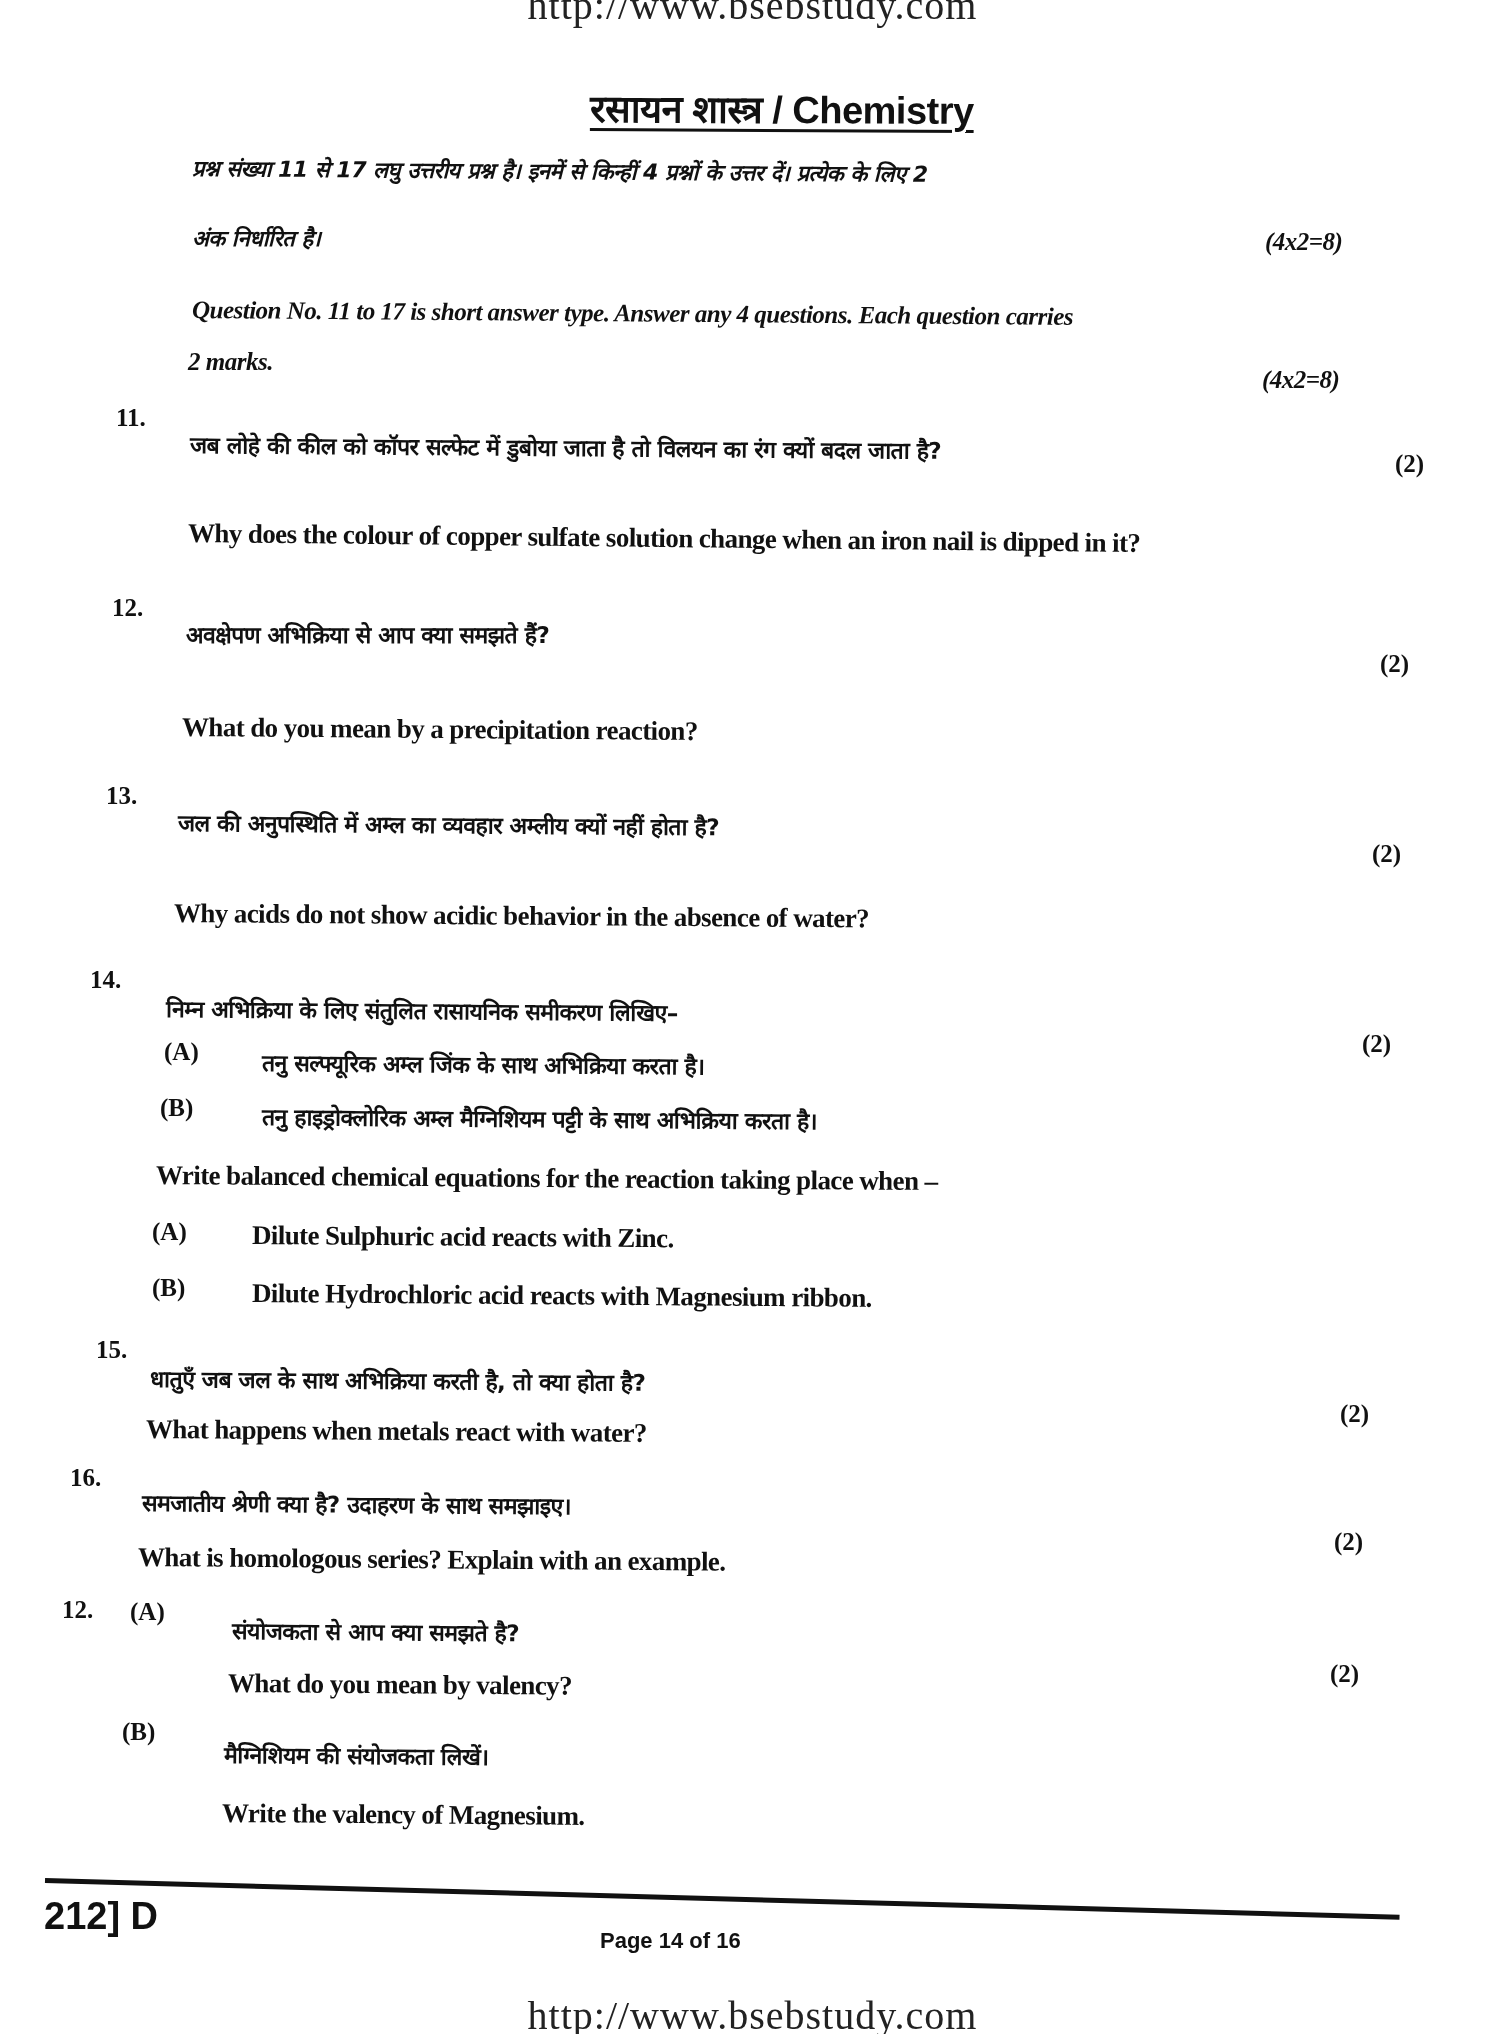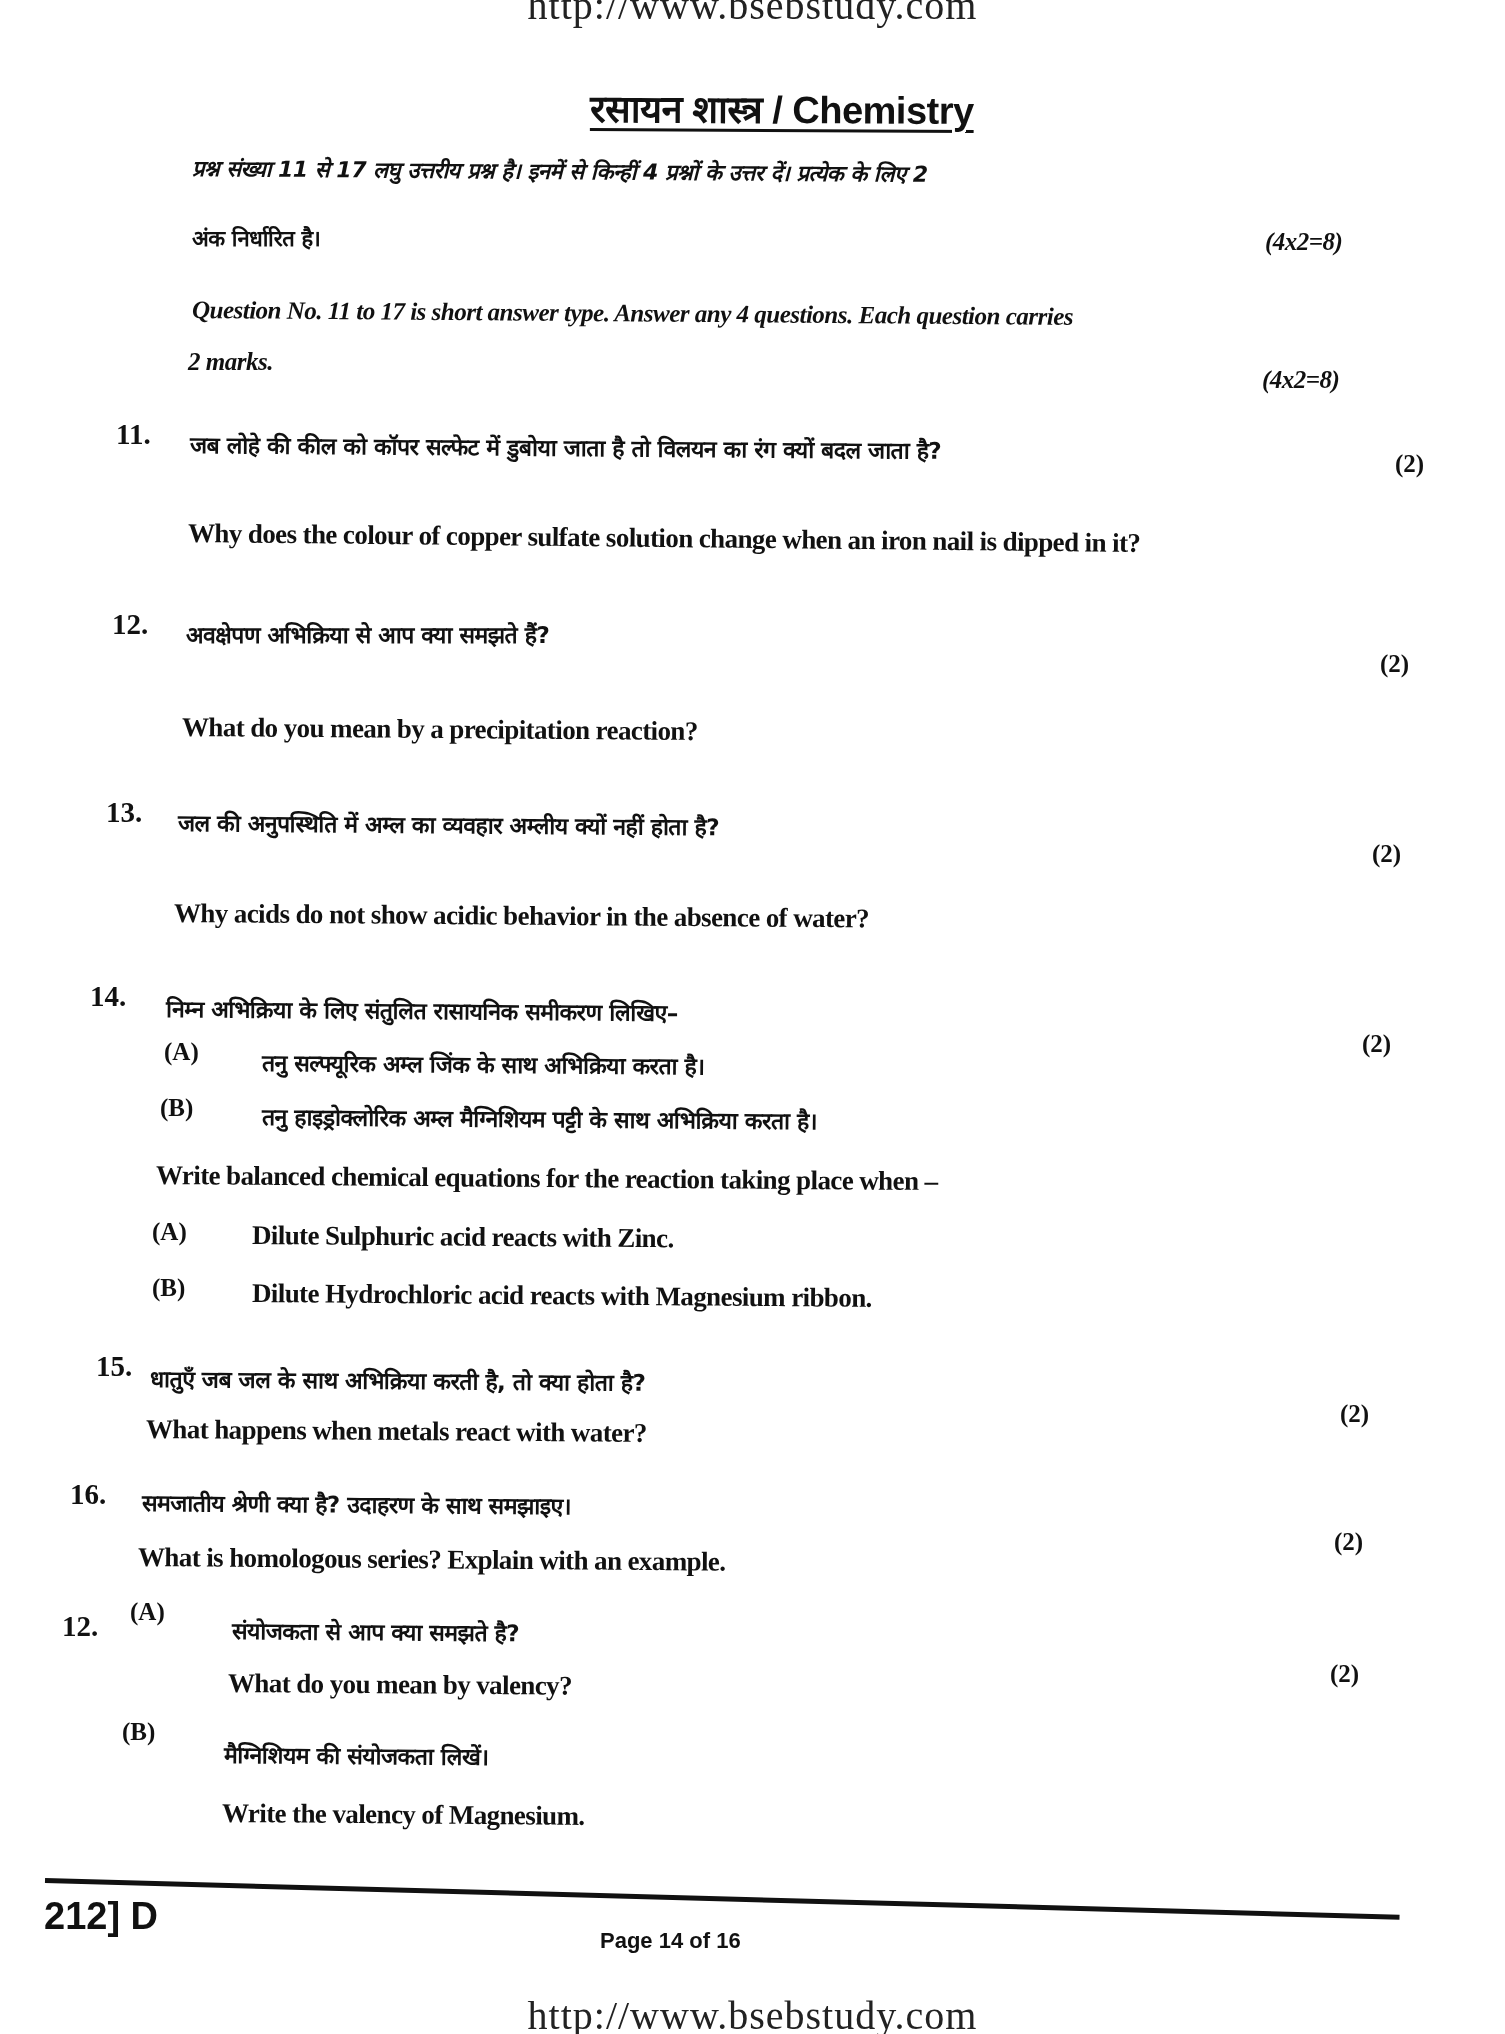--- a/index.html
+++ b/index.html
@@ -15,21 +15,21 @@
     .title {
       left: 590px; top: 82px; font-family: "Liberation Sans", sans-serif;
       font-weight: 700; font-size: 38px; text-decoration: underline;
       text-decoration-thickness: 3px; text-underline-offset: 6px;
       transform: rotate(0.3deg); letter-spacing: -0.5px;
     }
     .instr {
       font-family: "Liberation Serif", serif; font-style: italic; font-weight: 700;
       font-size: 25px; letter-spacing: -0.5px;
     }
-    .qnum { font-family: "Liberation Serif", serif; font-weight: 700; font-size: 29px; margin-top: 14px; }
+    .qnum { font-family: "Liberation Serif", serif; font-weight: 700; font-size: 25px; }
     .hi { font-family: "DejaVu Sans", sans-serif; font-size: 23px; font-weight: 700; letter-spacing: -0.5px; }
     .en { font-family: "Liberation Serif", serif; font-size: 27px; font-weight: 700; letter-spacing: -0.6px; }
     .marks { font-family: "Liberation Serif", serif; font-weight: 700; font-size: 25px; }
     .opt { font-family: "Liberation Serif", serif; font-weight: 700; font-size: 25px; }
     .rule {
       position: absolute; left: 45px; top: 1878px; width: 1355px; height: 5px;
       background: #111; transform-origin: left center; transform: rotate(1.55deg);
     }
     .code { left: 44px; top: 1895px; font-family: "Liberation Sans", sans-serif; font-weight: 700; font-size: 38px; }
     .pageno { left: 600px; top: 1928px; font-family: "Liberation Sans", sans-serif; font-weight: 700; font-size: 22px; text-align: center; }
@@ -38,21 +38,21 @@
   </style>
 </head>
 <body>
 
 <div class="abs url" style="top:-18px;">http://www.bsebstudy.com</div>
 
 <div class="abs title">रसायन शास्त्र / Chemistry</div>
 
 <div>
   <div class="abs hi skew1" style="left:192px; top:152px; font-size:22px; font-style:italic;">प्रश्न संख्या 11 से 17 लघु उत्तरीय प्रश्न है। इनमें से किन्हीं 4 प्रश्नों के उत्तर दें। प्रत्येक के लिए 2</div>
-  <div class="abs hi" style="left:192px; top:222px; font-size:22px; ">अंक निर्धारित है।</div>
+  <div class="abs hi" style="left:192px; top:222px; font-size:22px; font-style:italic;">अंक निर्धारित है।</div>
   <div class="abs instr" style="left:1265px; top:228px;">(4x2=8)</div>
   <div class="abs instr skew1" style="left:192px; top:296px;">Question No. 11 to 17 is short answer type.  Answer any 4 questions. Each question carries</div>
   <div class="abs instr" style="left:188px; top:348px;text-align:center;">2 marks.</div>
   <div class="abs instr" style="left:1262px; top:366px;">(4x2=8)</div>
 </div>
 
 <div>
   <div class="abs qnum" style="left:116px; top:404px;">11.</div>
   <div class="abs hi skew1" style="left:190px; top:428px;">जब लोहे की कील को कॉपर सल्फेट में डुबोया जाता है तो विलयन का रंग क्यों बदल जाता है?</div>
   <div class="abs marks" style="left:1395px; top:450px;">(2)</div>

